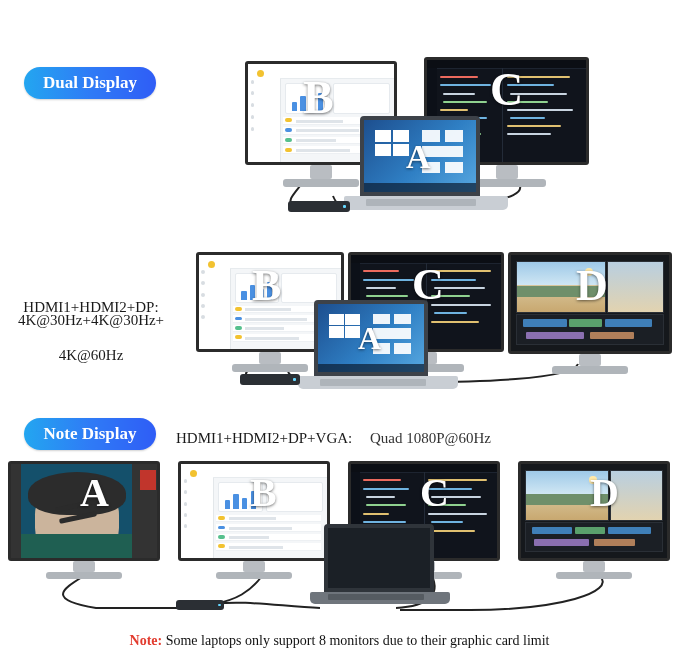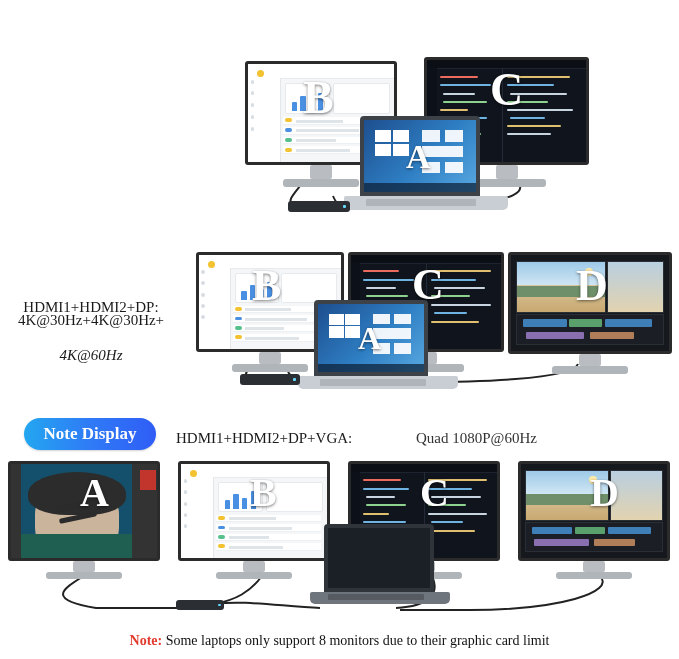--- a/index.html
+++ b/index.html
@@ -46,23 +46,23 @@
     font-family:"Liberation Serif", serif;
     font-size:15px;
     color:#1a1a1a;
     text-align:center;
     line-height:20px;
   }
   .spec.dual1{left:14px;top:112px;width:152px;font-size:15px;}
   .spec.dual2{left:14px;top:132px;width:152px;color:#333;}
   .spec.tri1{left:6px;top:297px;width:170px;}
   .spec.tri2{left:6px;top:310px;width:170px;}
-  .spec.tri3{left:6px;top:345px;width:170px;font-style:italic;}
+  .spec.tri3{left:6px;top:345px;width:170px;}
   .spec.quad1{left:176px;top:428px;width:340px;text-align:left;font-size:15px;}
-  .spec.quad2{left:370px;top:428px;width:220px;text-align:left;font-size:15px;color:#333;margin-left:46px;}
+  .spec.quad2{left:370px;top:428px;width:220px;text-align:left;font-size:15px;color:#333;}
 
   
   .note{
     position:absolute;left:0;top:633px;width:679px;text-align:center;
     font-family:"Liberation Serif", serif;font-size:14px;color:#111;
   }
   .note b{color:#e23b2e;font-weight:bold;}
 
   
   .monitor{position:absolute;}
@@ -167,20 +167,21 @@
     <path d="M288 372 C 292 378, 296 380, 300 380" stroke="#222" stroke-width="2" fill="none"></path>
     <path d="M578 364 C 572 380, 470 382, 420 382" stroke="#222" stroke-width="2" fill="none"></path>
 
     <path d="M84 576 C 60 590, 48 600, 96 608 L 180 608" stroke="#222" stroke-width="2" fill="none"></path>
     <path d="M262 576 C 250 592, 236 600, 214 604" stroke="#222" stroke-width="2" fill="none"></path>
     <path d="M432 576 C 440 594, 430 606, 396 608" stroke="#222" stroke-width="2" fill="none"></path>
     <path d="M600 576 C 616 592, 560 610, 470 610 L 400 610" stroke="#222" stroke-width="2" fill="none"></path>
     <path d="M216 604 C 240 600, 280 606, 320 608" stroke="#222" stroke-width="2" fill="none"></path>
   </svg>
 
+  <div class="badge dual">Dual Display</div>
 
   <div class="monitor" style="left:245px;top:61px;width:152px;height:126px;">
     <div class="mon-screen" style="height:104px;">
       <div class="scr-light">
         <div class="sl-side">
           <span class="dot" style="top:16%"></span>
             <span class="dot" style="top:28%"></span>
           <span class="dot" style="top:40%"></span>
             <span class="dot" style="top:52%"></span>
           <span class="dot" style="top:64%"></span>

